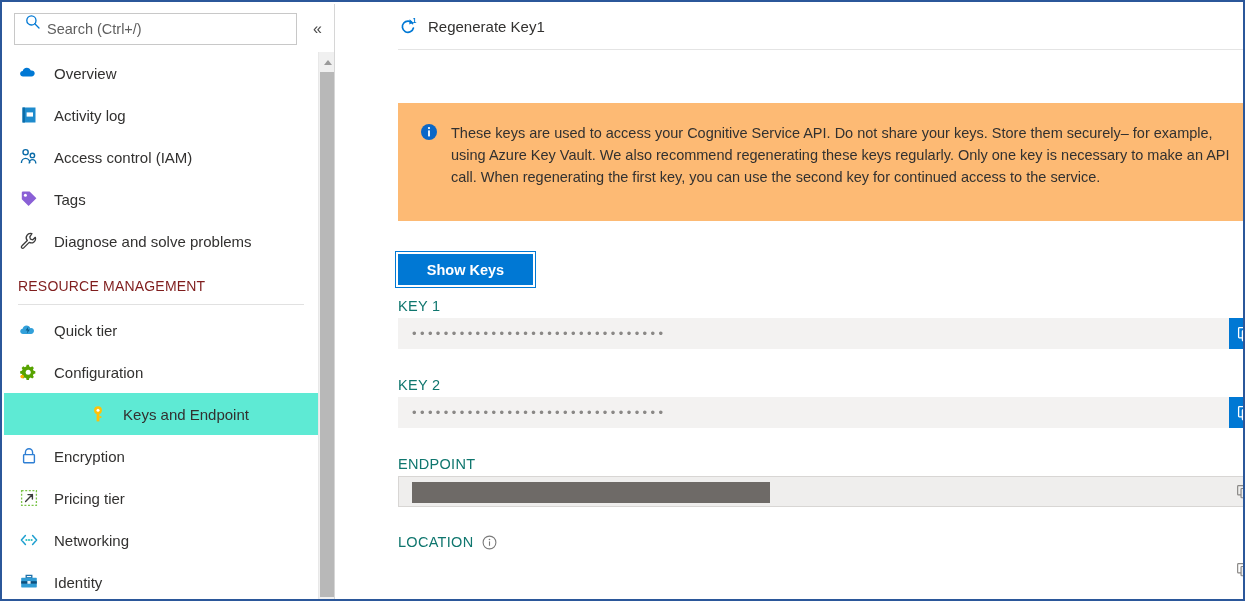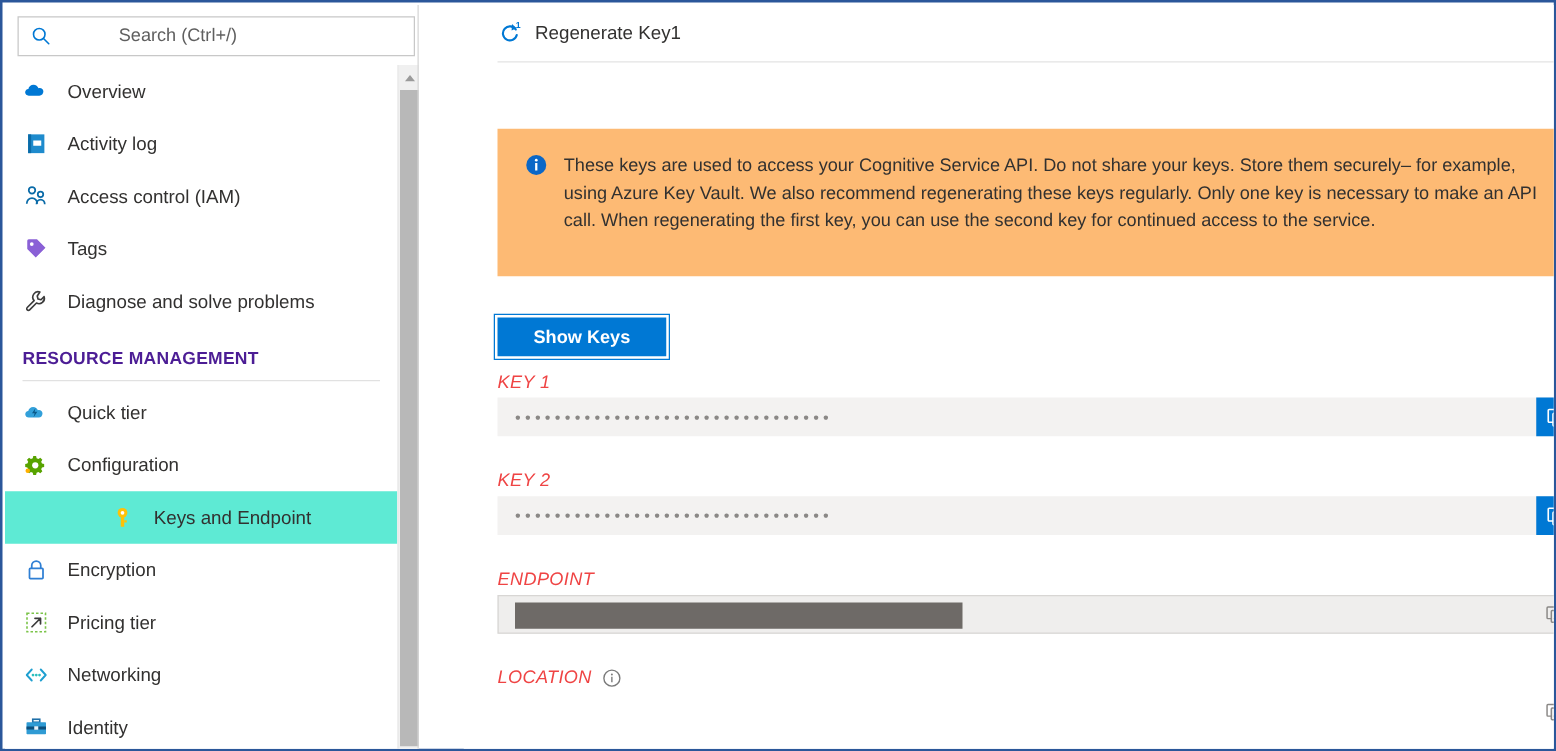--- a/index.html
+++ b/index.html
@@ -27,23 +27,22 @@
   #search-row {
     position: absolute;
     left: 10px; top: 8px;
     width: 313px; height: 34px;
     display: flex; align-items: center;
   }
   #search-box {
     width: 320px; height: 32px;
     border: 1px solid #c8c8c8;
     background: #ffffff;
-    display: flex; align-items: center;
+    display: flex; 
     padding: 0 6px;
-    gap: 48px;
   }
   #search-box .mag { flex: 0 0 auto; margin: 0 6px 0 4px; line-height: 0; }
   #search-input {
     border: none; outline: none;
     font-family: "Segoe UI", "Liberation Sans", sans-serif;
     font-size: 14.5px; color: #323130;
     background: transparent;
     width: 230px; padding: 0;
   }
   #search-input::placeholder { color: #5f5f5f; opacity: 1; }
@@ -72,22 +71,22 @@
     white-space: nowrap;
   }
   .nav-item.selected { background: #5eead4; justify-content: center; }
   .nav-item .ico {
     flex: 0 0 22px; width: 22px; height: 22px;
     margin-right: 14px;
     display: flex; align-items: center; justify-content: center;
     line-height: 0;
   }
   .nav-group {
-    font-size: 14px; font-weight: 700;
-    color: #4c1d95; letter-spacing: .2px;
+    font-size: 14px; font-weight: 400;
+    color: #7f1d1d; letter-spacing: .2px;
     padding: 16px 0 10px 14px;
   }
   .nav-divider {
     height: 1px; background: #e1e1e1;
     margin: 0 14px 4px 14px;
   }
 
   
   #vscroll {
     position: absolute;
@@ -184,23 +183,23 @@
     color: #ffffff;
     font-family: "Segoe UI", "Liberation Sans", sans-serif;
     font-size: 14.5px; font-weight: 600;
     cursor: pointer;
     padding: 0;
   }
 
   .field-label {
     position: absolute;
     font-size: 14.5px;
-    color: #ef4444;
+    color: #0f766e;
     letter-spacing: .3px;
-    display: flex; align-items: center; font-style: italic;
+    display: flex; align-items: center;
   }
   .field-label .info-circle {
     margin-left: 9px; line-height: 0;
     display: inline-flex;
   }
 
   .field-row {
     position: absolute;
     height: 31px;
     background: #f3f2f1;

